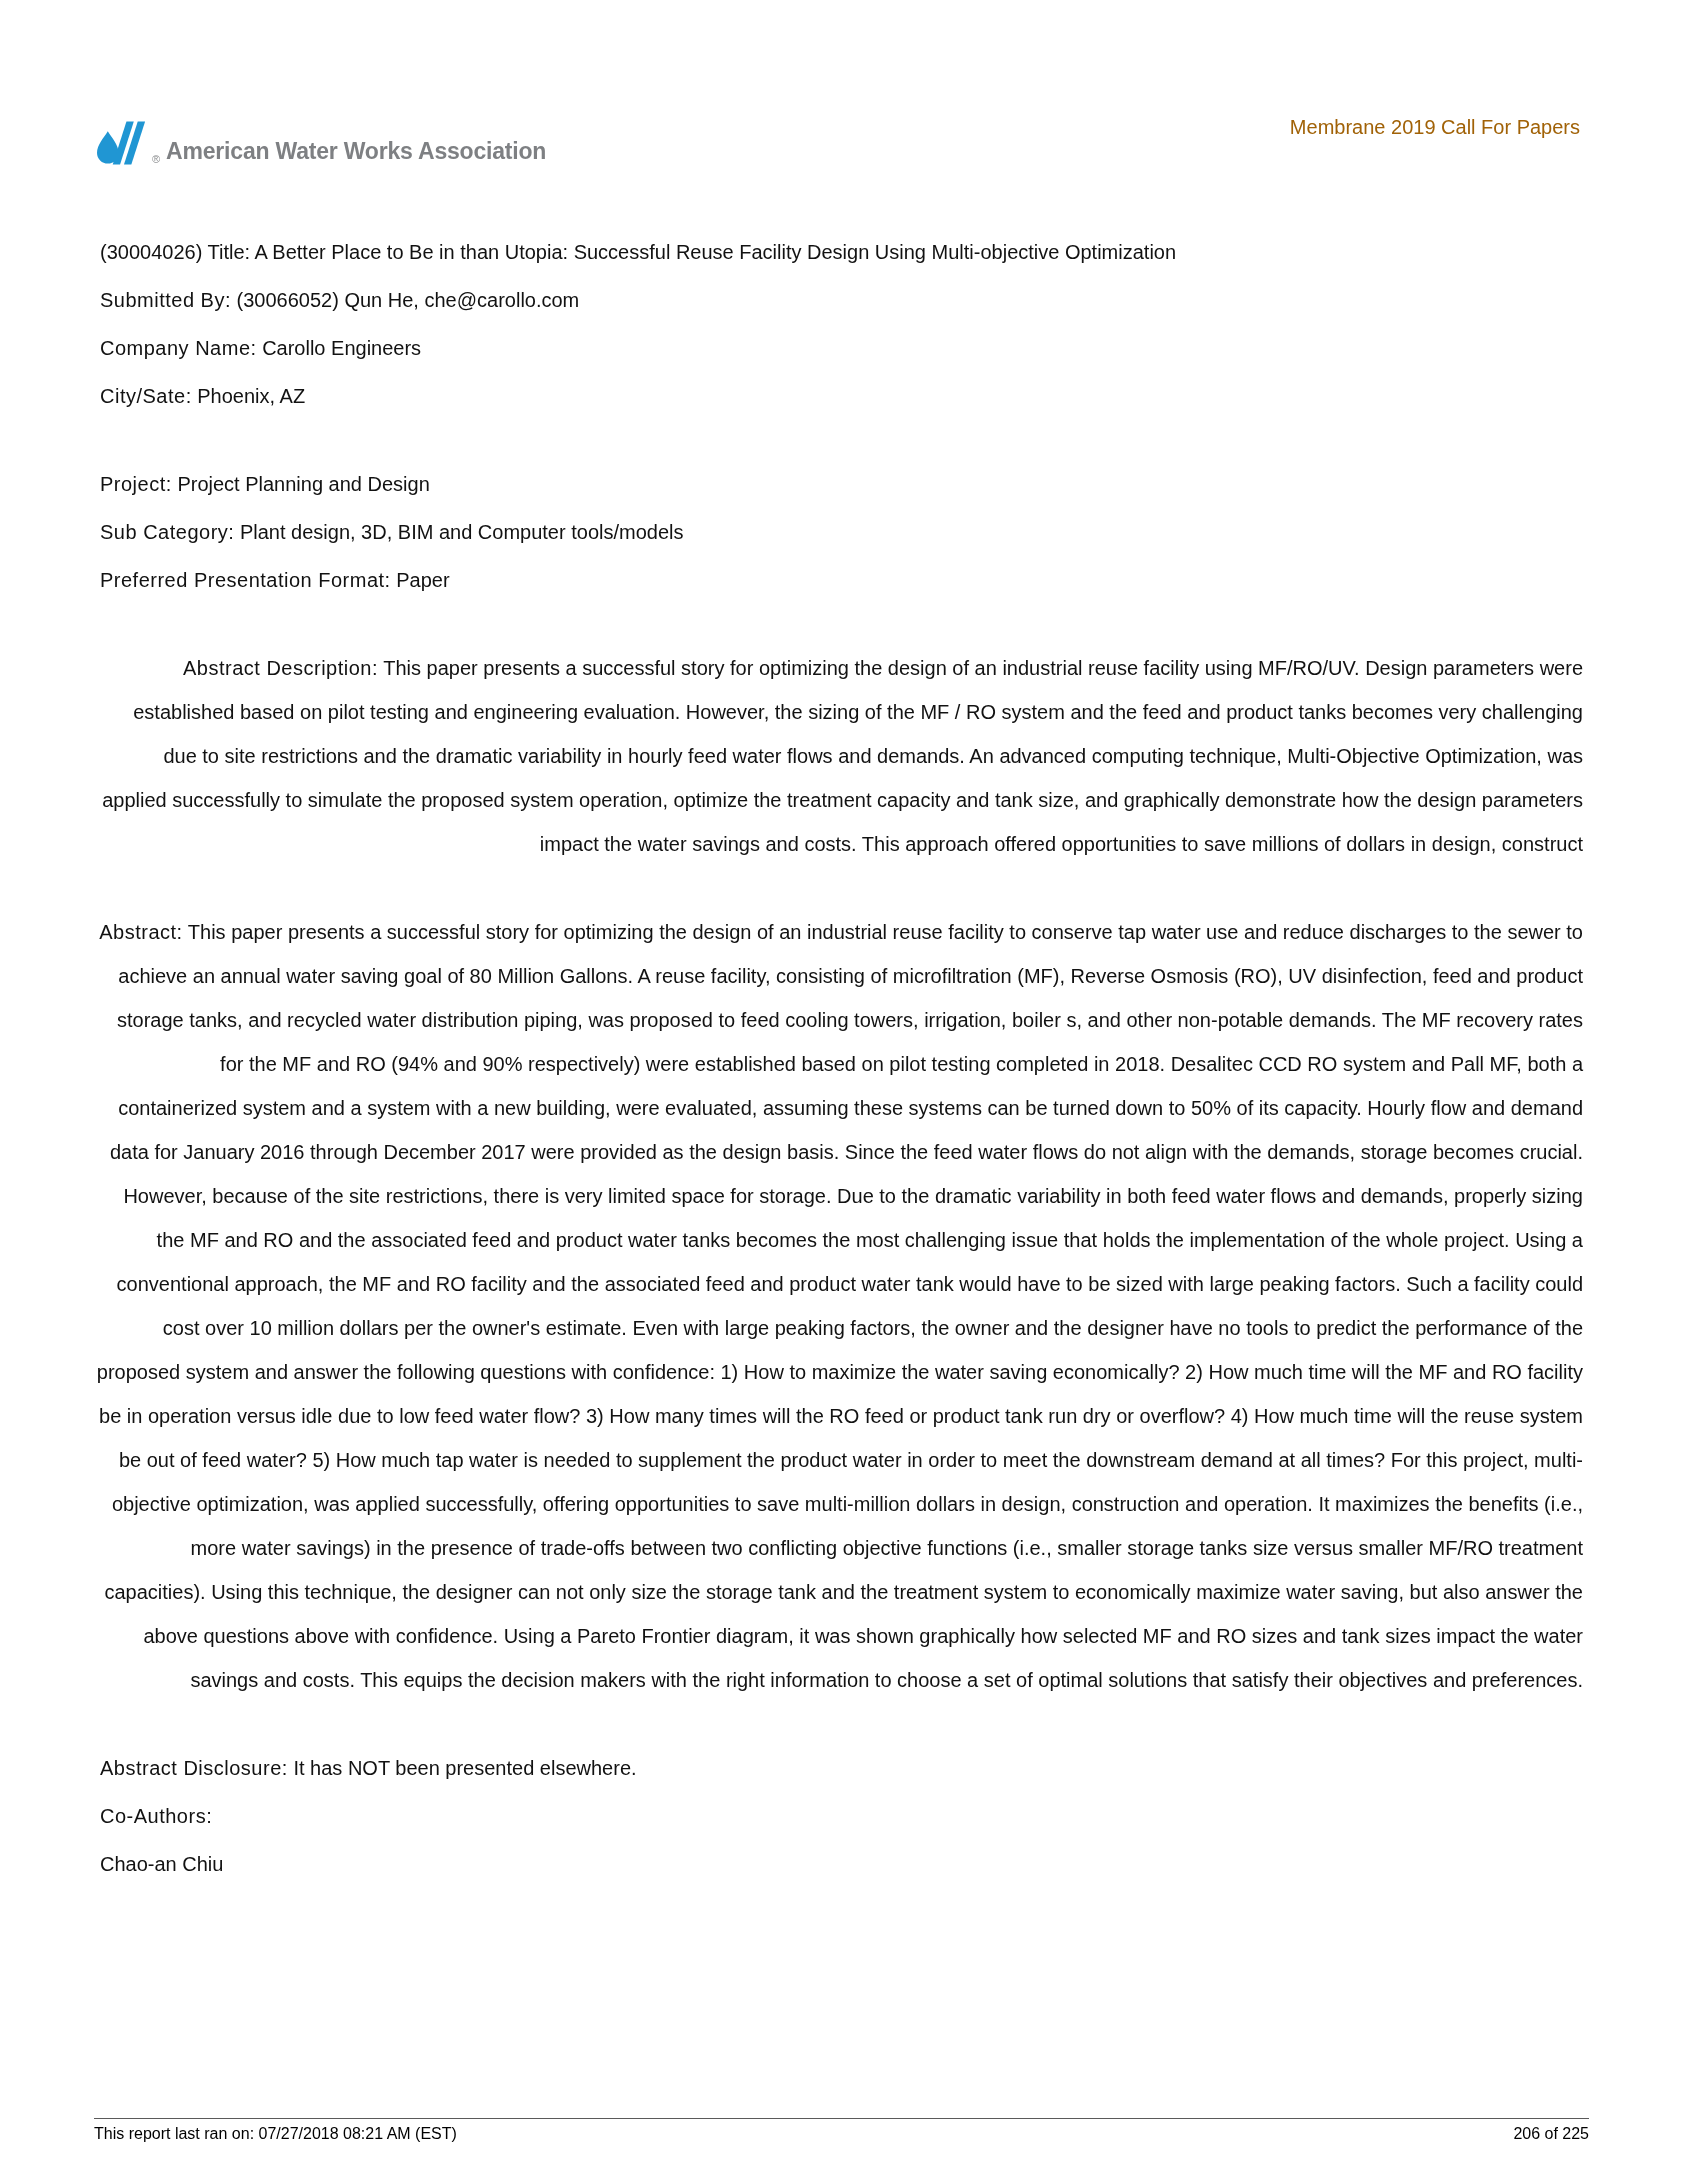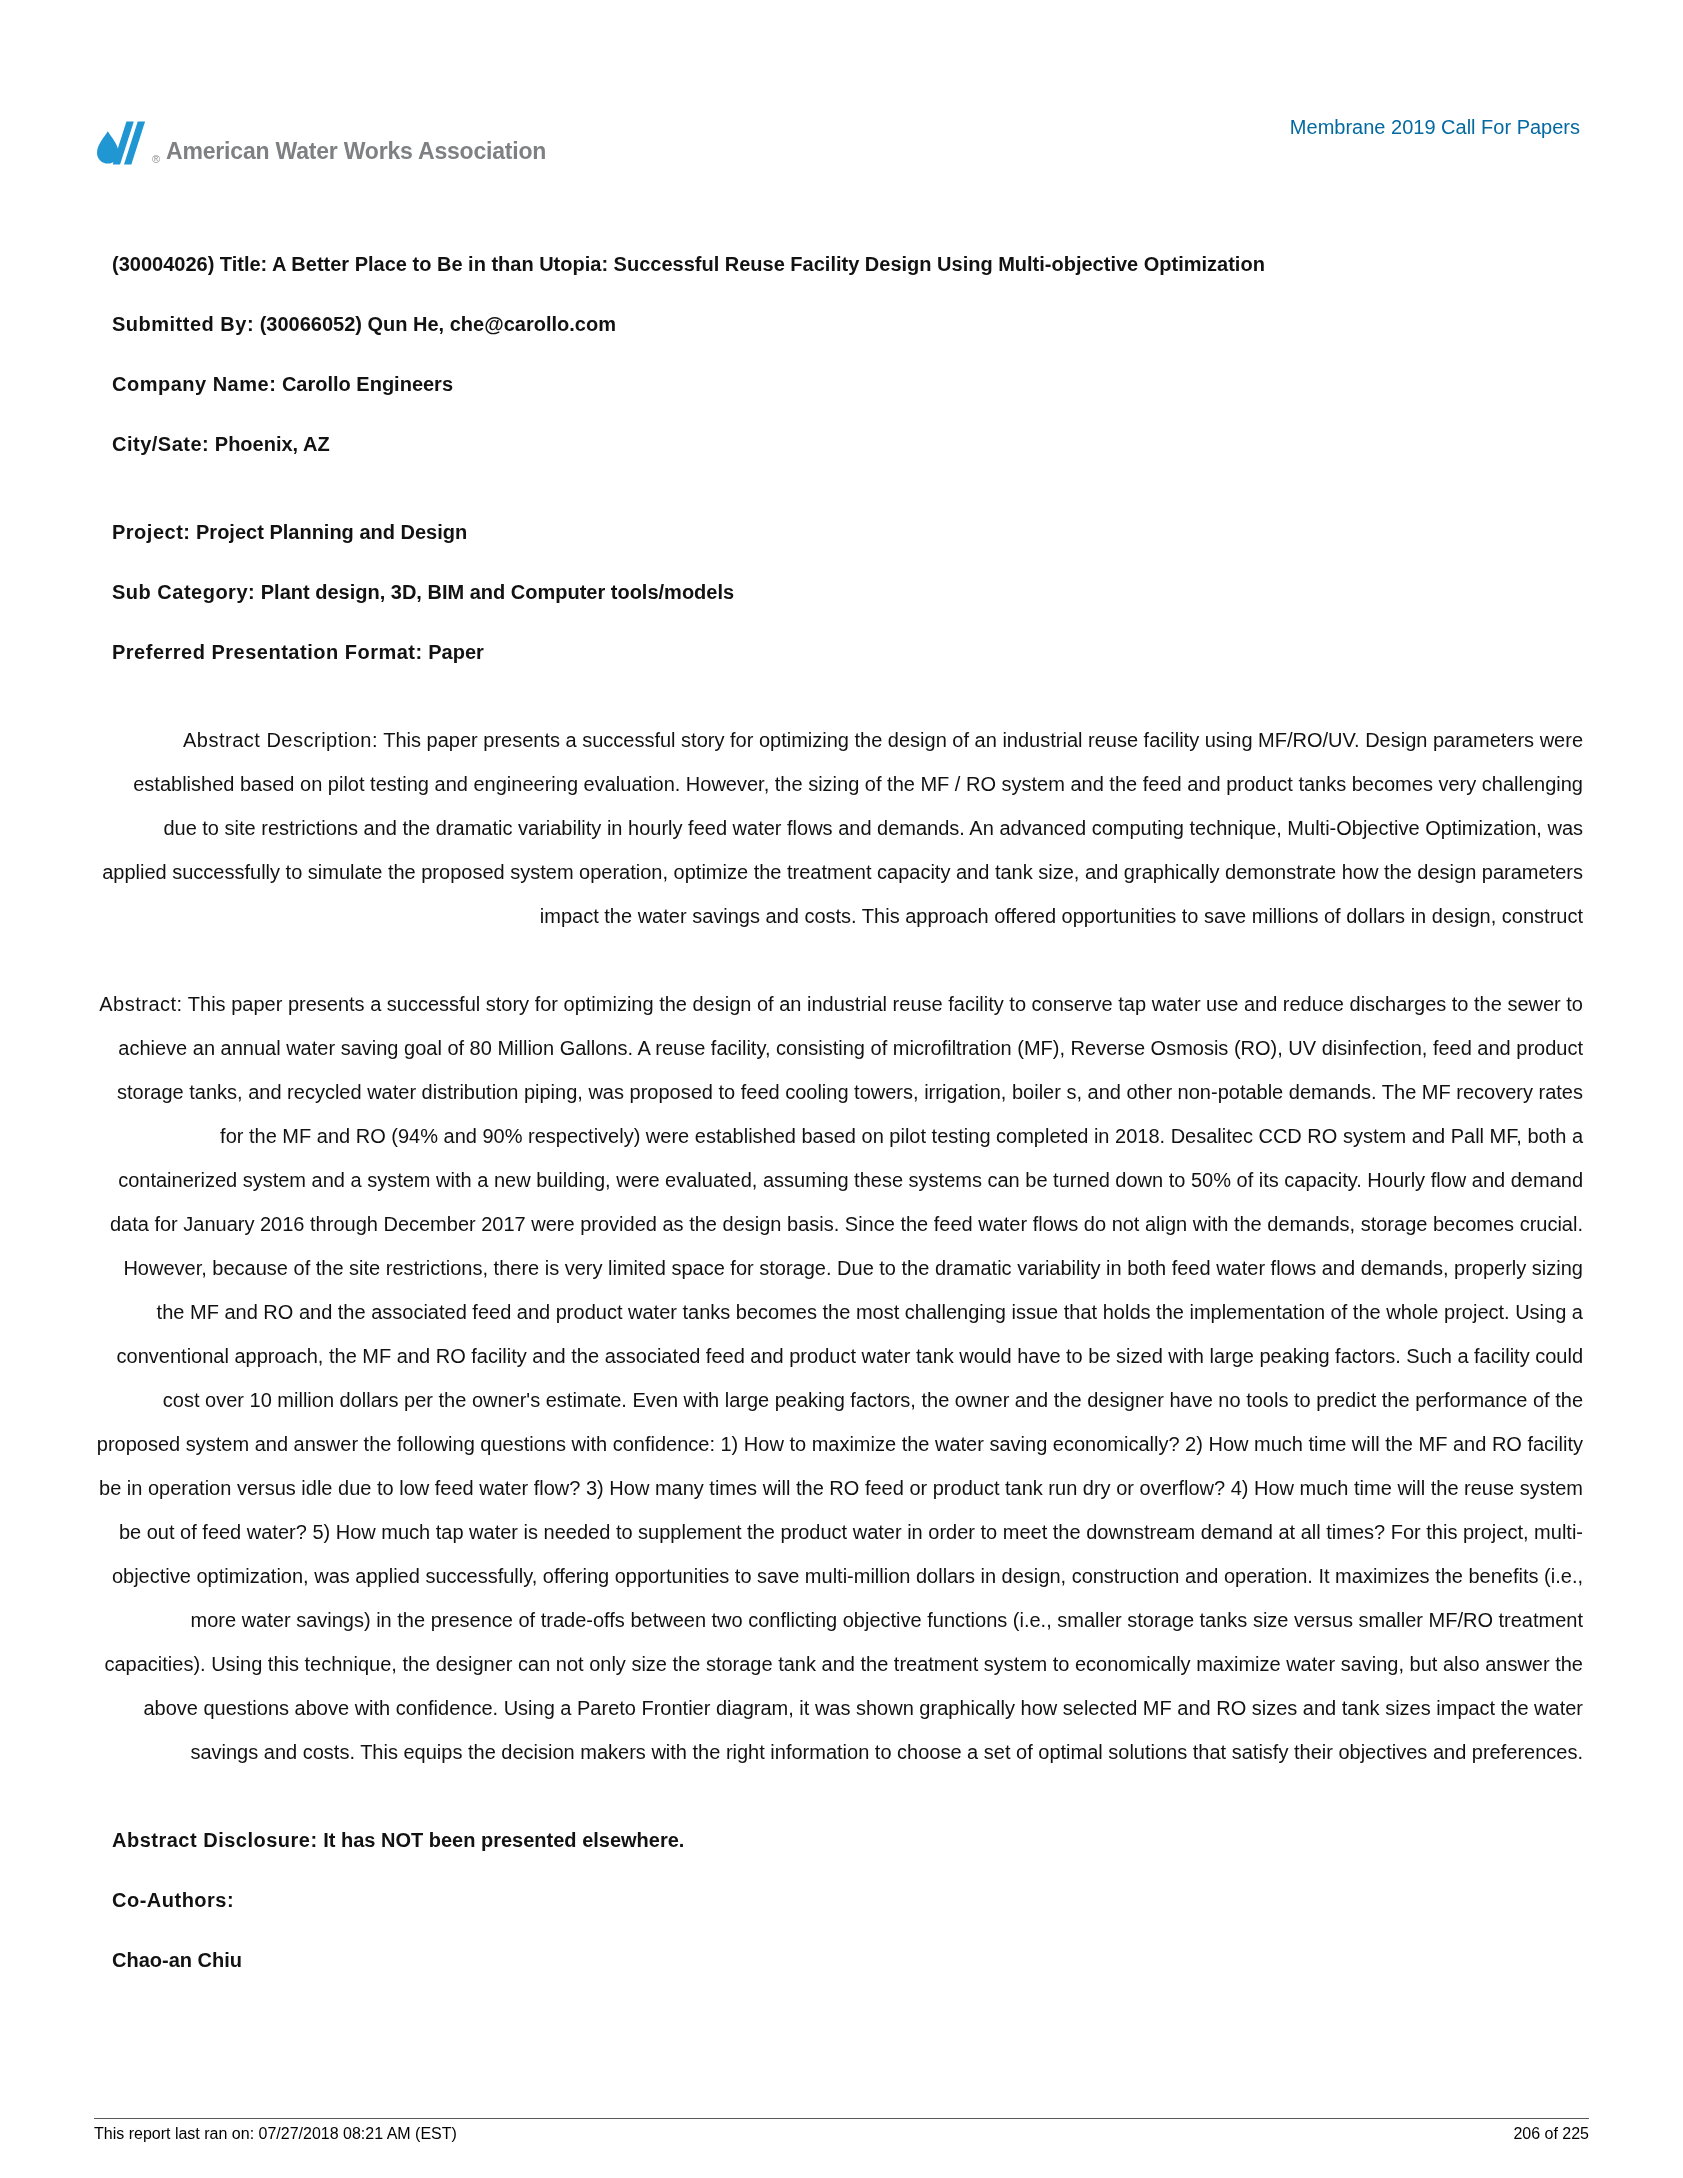--- a/index.html
+++ b/index.html
@@ -24,30 +24,30 @@
     margin: 0 4px 1px 0; align-self: flex-end;
   }
   .logo-wordmark {
     color: #7e8083; font-size: 23px; font-weight: 600;
     letter-spacing: -0.2px; line-height: 1; padding-bottom: 3px;
     white-space: nowrap;
     text-align: center;
   }
   .header-title {
     position: absolute; top: 113px; right: 103px;
-    font-size: 20px; color: #0369a1; line-height: 28px;
+    font-size: 20px; color: #a16207; line-height: 28px;
   }
 
   
   .content {
     position: absolute; left: 96px; top: 226px; width: 1487px;
     font-size: 20px; line-height: 44px; color: #121212;
   }
   .block { margin: 0 0 44px 0; }
-  .line { margin: 16px; font-weight: bold; }
+  .line { margin: 4px; }
   p { margin: 0; }
   .label { letter-spacing: 0.5px; }
   .para { text-align: right; }
 
   
   .footer {
     position: absolute; left: 94px; right: 94px; top: 2118px;
     border-top: 1px solid #5a5a5a;
     display: flex; justify-content: space-between; align-items: flex-end;
     font-size: 16px; line-height: 20px; padding-top: 5px; color: #000000;

